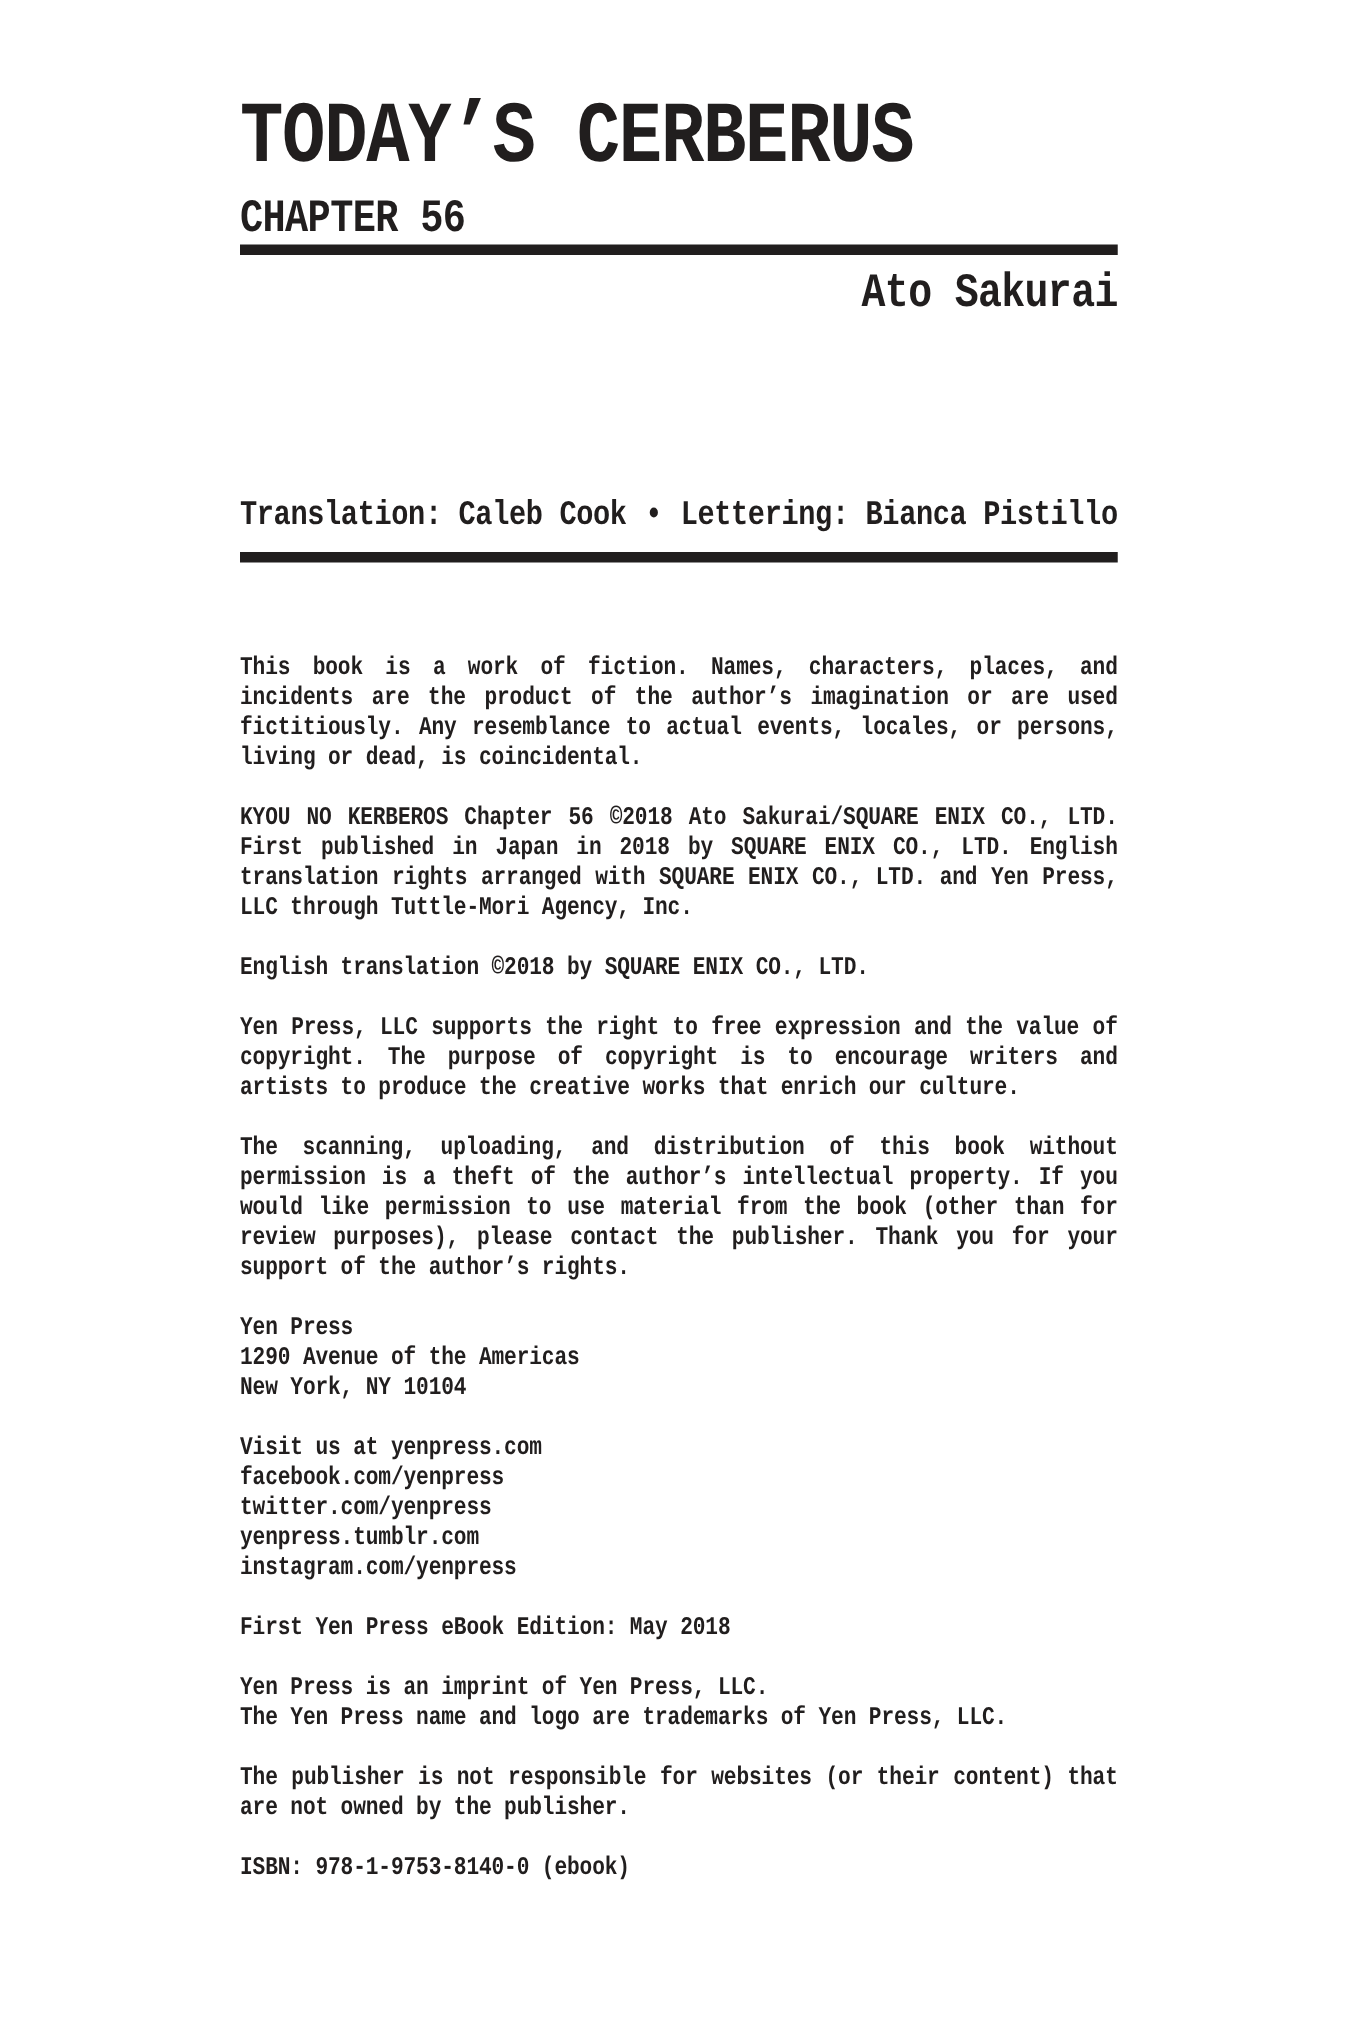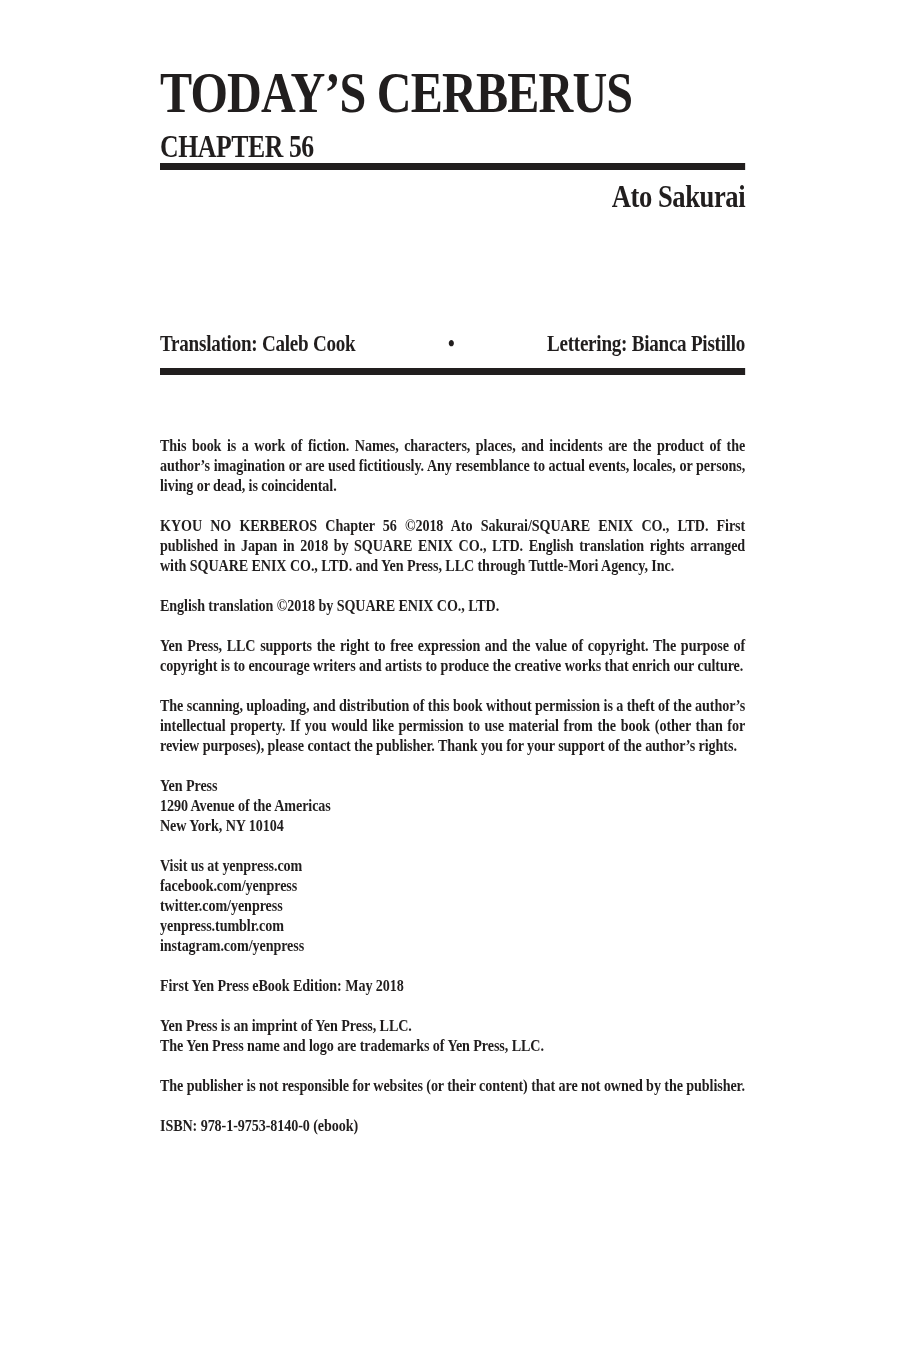--- a/index.html
+++ b/index.html
@@ -6,21 +6,21 @@
     margin: 0;
     padding: 0;
     background: #ffffff;
   }
   .page {
     position: relative;
     width: 900px;
     height: 1350px;
     background: #ffffff;
     overflow: hidden;
-    font-family: Liberation Serif, serif;
+    font-family: Liberation Mono, monospace;
     color: #211e1e;
   }
   
   .col {
     position: absolute;
     left: 160px;
     top: 0;
     width: 705px;
     height: 1350px;
     transform: scaleX(0.83);

